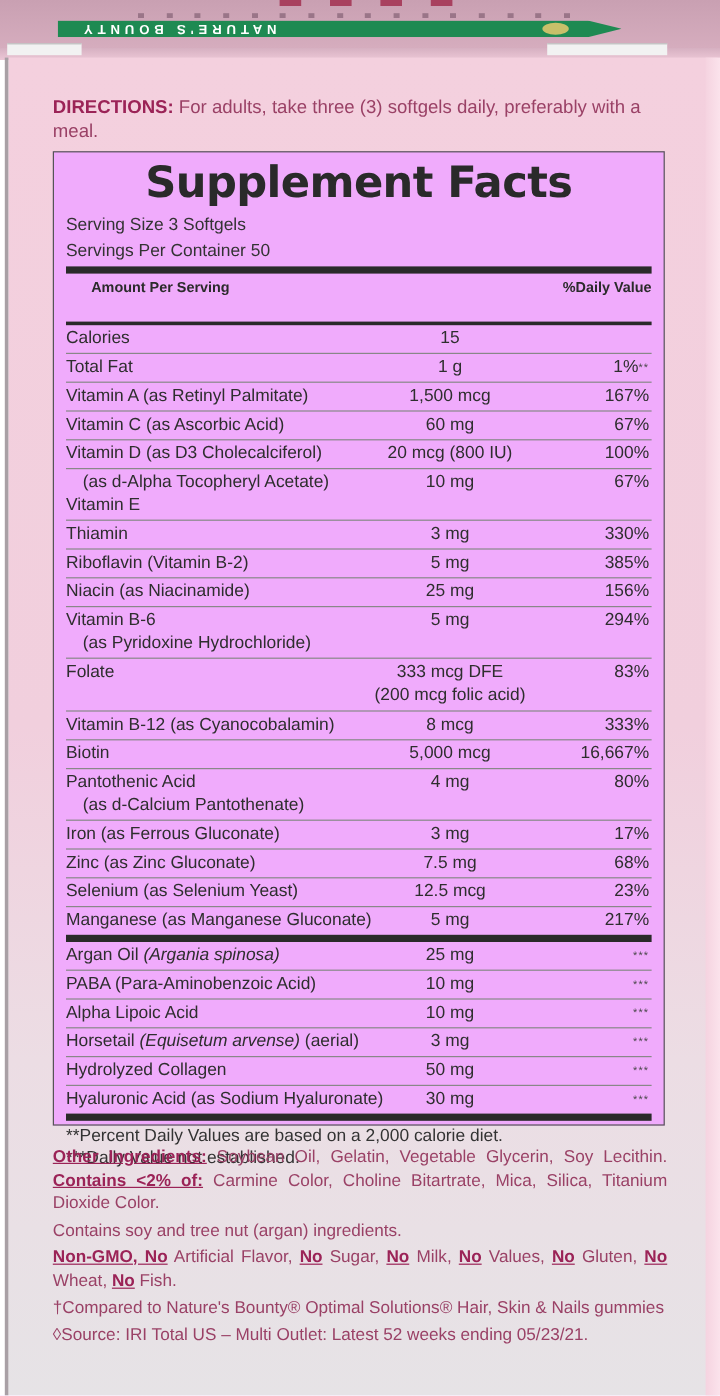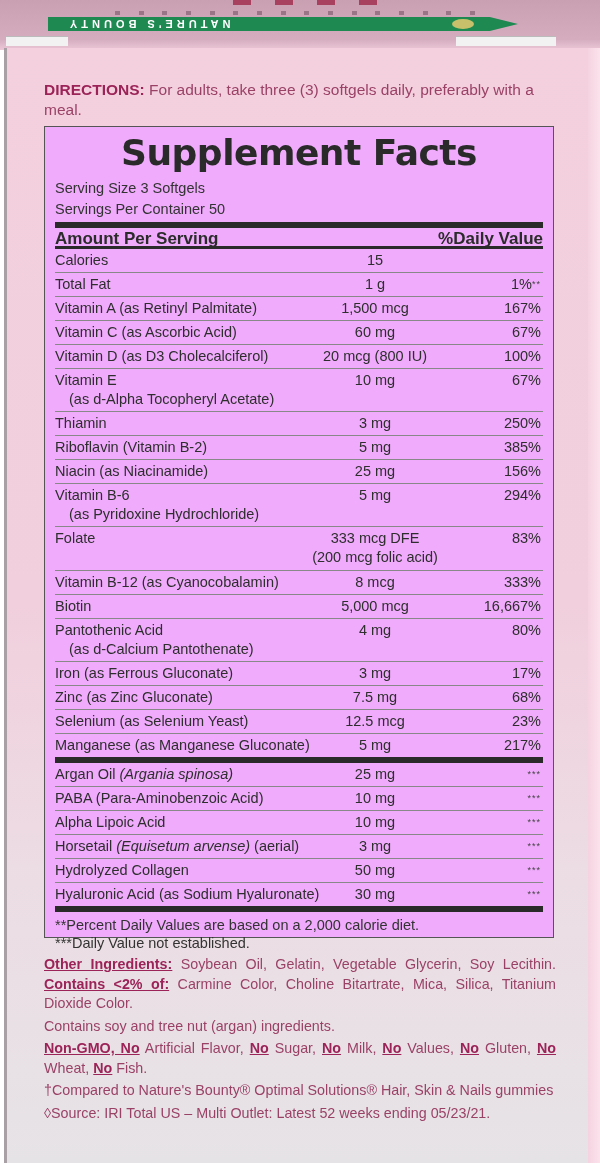--- a/index.html
+++ b/index.html
@@ -63,21 +63,21 @@
   .facts-title {
     font-family: "DejaVu Sans", sans-serif; font-weight: bold;
     font-size: 36px; text-align: center; letter-spacing: -0.5px;
     margin-top: 3px; height: 46px; line-height: 46px; color: #2a2a2a;
   }
   .serving { font-size: 14.5px; line-height: 18px; color: #333; margin-top: 3px; }
   .rule-thick { height: 6px; background: #2a2a2a; margin-top: 4px; }
   .rule-mid { height: 3px; background: #2a2a2a; }
   .hdr {
     display: flex; justify-content: space-between; font-weight: bold;
-    font-size: 17px; height: 18px; line-height: 22px; color: #2b2b2b;
+    font-size: 12px; height: 40px; line-height: 22px; color: #2b2b2b; margin-left: 21px;
   }
   .row {
     position: relative; border-bottom: 1.5px solid #888;
     font-size: 14.5px; line-height: 19px; color: #2e2e2e;
     padding-top: 2px; padding-bottom: 2px;
   }
   .row .name { width: 290px; }
   .row .sub { padding-left: 14px; }
   .row .amt { position: absolute; top: 2px; left: 240px; width: 160px; text-align: center; }
   .row .dv { position: absolute; top: 2px; right: 2px; text-align: right; }
@@ -169,29 +169,29 @@
         <div class="name">Vitamin C (as Ascorbic Acid)</div>
         <div class="amt"><span>60 mg</span></div>
         <div class="dv"><span>67%</span><sup></sup></div>
       </div>
       <div class="row">
         <div class="name">Vitamin D (as D3 Cholecalciferol)</div>
         <div class="amt"><span>20 mcg (800 IU)</span></div>
         <div class="dv"><span>100%</span><sup></sup></div>
       </div>
       <div class="row">
+        <div class="name sub">(as d-Alpha Tocopheryl Acetate)</div>
         <div class="name">Vitamin E</div>
-        <div class="name sub">(as d-Alpha Tocopheryl Acetate)</div>
         <div class="amt"><span>10 mg</span></div>
         <div class="dv"><span>67%</span><sup></sup></div>
       </div>
       <div class="row">
         <div class="name">Thiamin</div>
         <div class="amt"><span>3 mg</span></div>
-        <div class="dv"><span>250%</span><sup></sup></div>
+        <div class="dv"><span>330%</span><sup></sup></div>
       </div>
       <div class="row">
         <div class="name">Riboflavin (Vitamin B-2)</div>
         <div class="amt"><span>5 mg</span></div>
         <div class="dv"><span>385%</span><sup></sup></div>
       </div>
       <div class="row">
         <div class="name">Niacin (as Niacinamide)</div>
         <div class="amt"><span>25 mg</span></div>
         <div class="dv"><span>156%</span><sup></sup></div>

